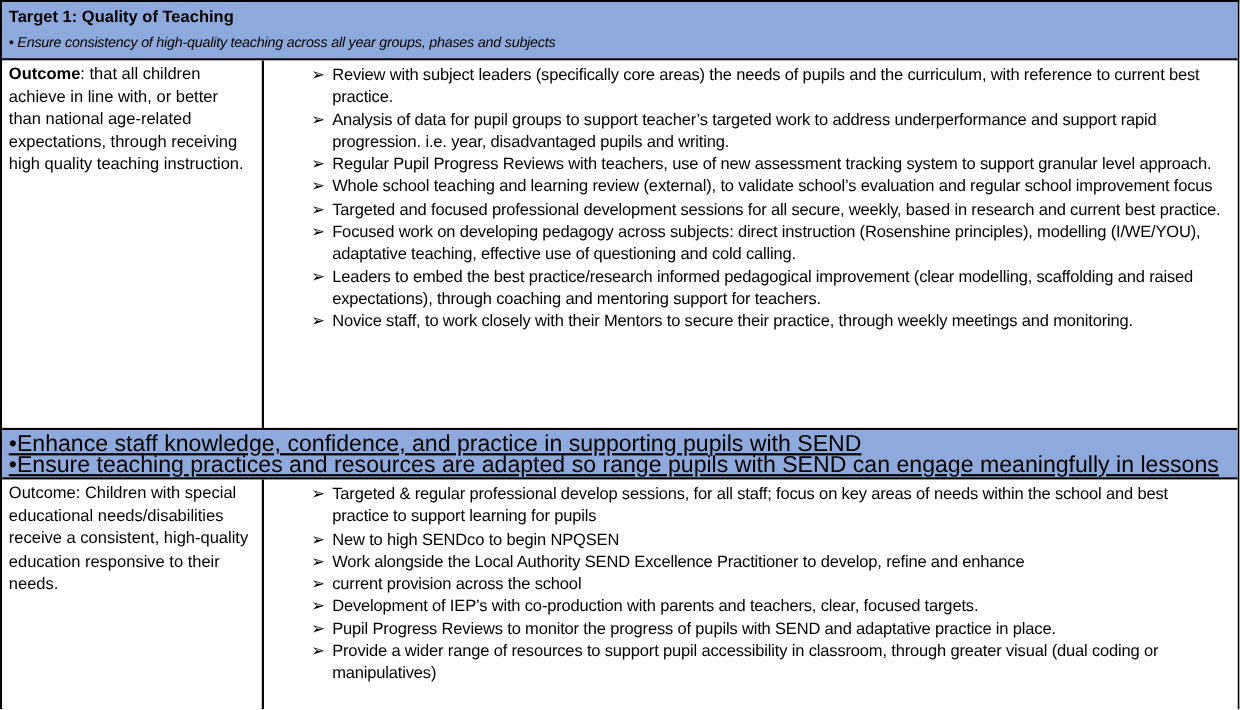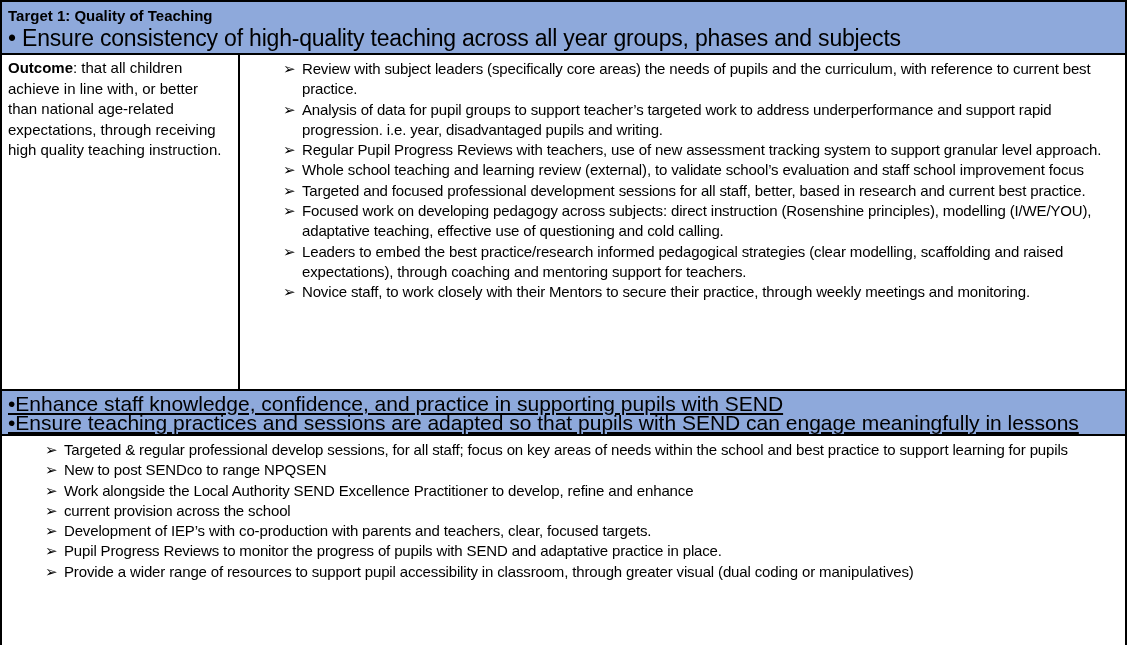--- a/index.html
+++ b/index.html
@@ -31,21 +31,22 @@
     background: #8EA9DB;
     border-bottom: 2px solid #000;
     padding: 3px 8px 2px 6px;
   }
   .section-title {
     font-weight: bold;
     font-size: 15px;
     line-height: 21px;
   }
   .t1-sub .subtitle-line {
-    font-size: 23px;
+    font-style: italic;
+    font-size: 13px;
     line-height: 25px;
     letter-spacing: -0.2px;
   }
   .t2-sub .subtitle-line {
     font-size: 21px;
     line-height: 19px;
     text-decoration: underline;
   }
   
   .content-row {
@@ -119,59 +120,62 @@
             <li class="action-item">
               <span class="arrow">➢</span>
               <span class="action-text">Analysis of data for pupil groups to support teacher’s targeted work to address underperformance and support rapid progression. i.e. year, disadvantaged pupils and writing.</span>
             </li>
             <li class="action-item">
               <span class="arrow">➢</span>
               <span class="action-text">Regular Pupil Progress Reviews with teachers, use of new assessment tracking system to support granular level approach.</span>
             </li>
             <li class="action-item">
               <span class="arrow">➢</span>
-              <span class="action-text">Whole school teaching and learning review (external), to validate school’s evaluation and staff school improvement focus</span>
-            </li>
-            <li class="action-item">
-              <span class="arrow">➢</span>
-              <span class="action-text">Targeted and focused professional development sessions for all staff, better, based in research and current best practice.</span>
+              <span class="action-text">Whole school teaching and learning review (external), to validate school’s evaluation and regular school improvement focus</span>
+            </li>
+            <li class="action-item">
+              <span class="arrow">➢</span>
+              <span class="action-text">Targeted and focused professional development sessions for all secure, weekly, based in research and current best practice.</span>
             </li>
             <li class="action-item">
               <span class="arrow">➢</span>
               <span class="action-text">Focused work on developing pedagogy across subjects: direct instruction (Rosenshine principles), modelling (I/WE/YOU), adaptative teaching, effective use of questioning and cold calling.</span>
             </li>
             <li class="action-item">
               <span class="arrow">➢</span>
-              <span class="action-text">Leaders to embed the best practice/research informed pedagogical strategies (clear modelling, scaffolding and raised expectations), through coaching and mentoring support for teachers.</span>
+              <span class="action-text">Leaders to embed the best practice/research informed pedagogical improvement (clear modelling, scaffolding and raised expectations), through coaching and mentoring support for teachers.</span>
             </li>
             <li class="action-item">
               <span class="arrow">➢</span>
               <span class="action-text">Novice staff, to work closely with their Mentors to secure their practice, through weekly meetings and monitoring.</span>
             </li>
           </ul>
       </div>
     </div>
 
     <div class="section-header">
       <div class="t2-sub">
           <div class="subtitle-line">•Enhance staff knowledge, confidence, and practice in supporting pupils with SEND</div>
-          <div class="subtitle-line">•Ensure teaching practices and sessions are adapted so that pupils with SEND can engage meaningfully in lessons</div>
+          <div class="subtitle-line">•Ensure teaching practices and resources are adapted so range pupils with SEND can engage meaningfully in lessons</div>
         </div>
     </div>
 
     <div class="content-row row-2">
+      <div class="outcome-cell">
+        <span class="outcome-bold"></span><span>Outcome: Children with special educational needs/disabilities receive a consistent, high-quality education responsive to their needs.</span>
+      </div>
       <div class="actions-cell">
         <ul class="actions">
             <li class="action-item">
               <span class="arrow">➢</span>
               <span class="action-text">Targeted &amp; regular professional develop sessions, for all staff; focus on key areas of needs within the school and best practice to support learning for pupils</span>
             </li>
             <li class="action-item">
               <span class="arrow">➢</span>
-              <span class="action-text">New to post SENDco to range NPQSEN</span>
+              <span class="action-text">New to high SENDco to begin NPQSEN</span>
             </li>
             <li class="action-item">
               <span class="arrow">➢</span>
               <span class="action-text">Work alongside the Local Authority SEND Excellence Practitioner to develop, refine and enhance</span>
             </li>
             <li class="action-item">
               <span class="arrow">➢</span>
               <span class="action-text">current provision across the school</span>
             </li>
             <li class="action-item">

